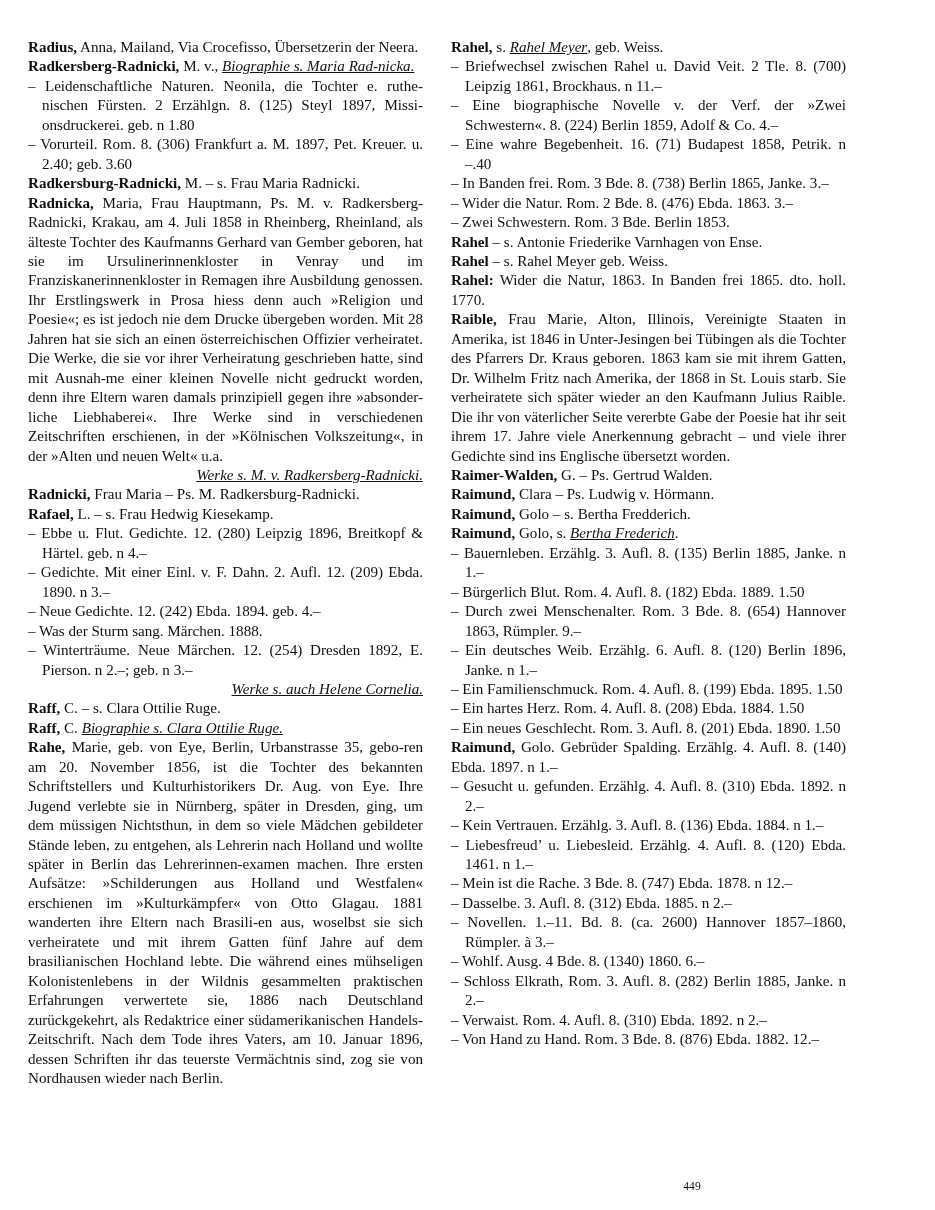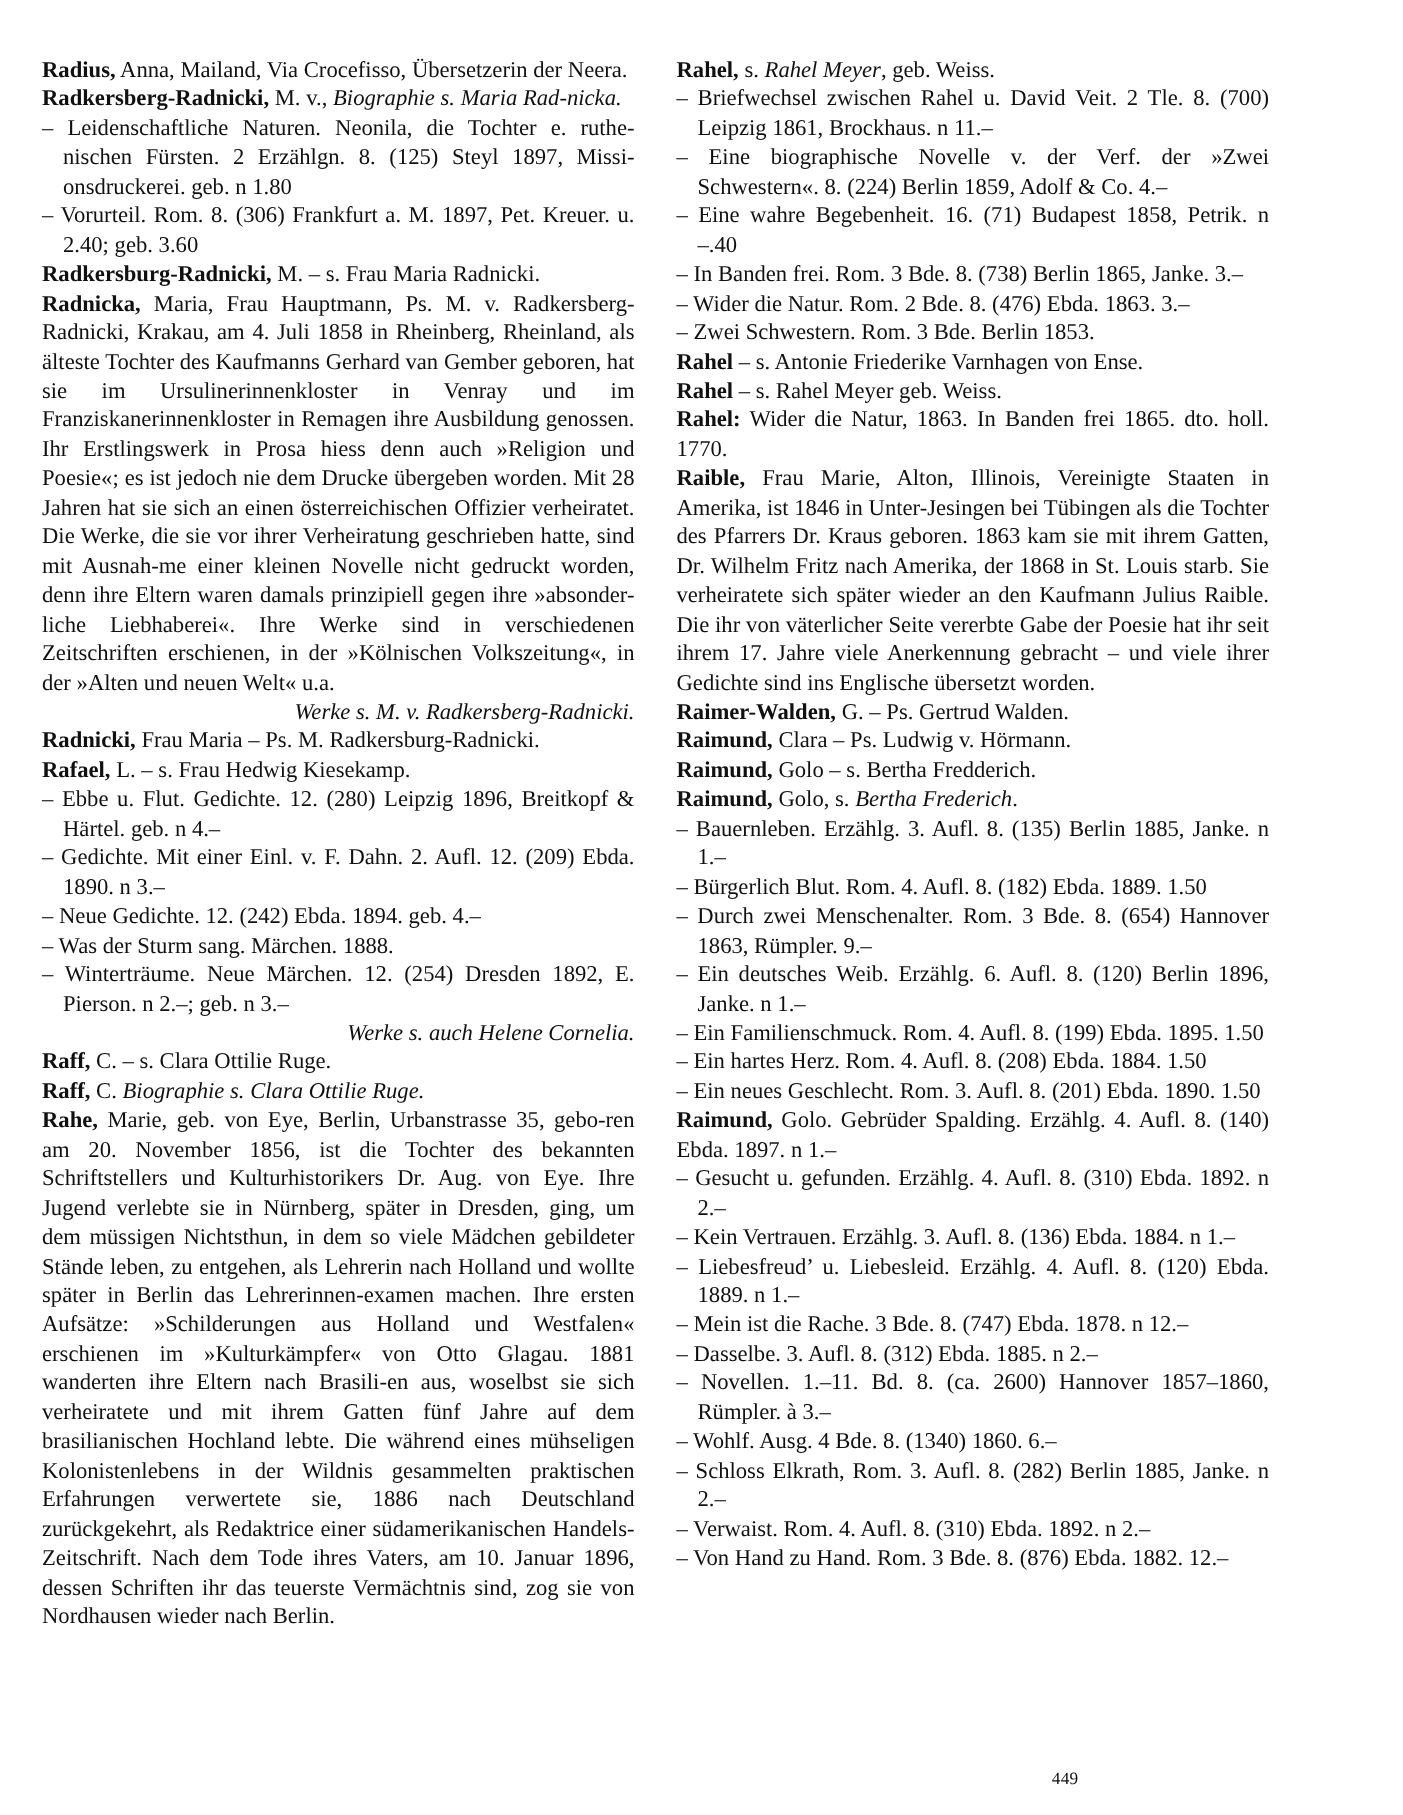--- a/index.html
+++ b/index.html
@@ -56,24 +56,24 @@
     font-style: italic;
   }
   .entry.flush {           
     padding-left: 0;
     text-indent: 0;
   }
   .nojust {
     text-align: right;
   }
   b { font-weight: 700; }
-  i { font-style: italic; }
+  i { font-style: italic; text-decoration: underline; }
   .pagenum {
     position: absolute;
-    right: 28px;
+    right: 46px;
     bottom: 18px;
     font-size: 11.5px;
     font-family: "Liberation Serif", "DejaVu Serif", serif;
     color: #101010;
     letter-spacing: 0.2px;
   }
 </style>
 </head>
 <body>
 
@@ -118,21 +118,21 @@
         <p class="entry work">– Bauernleben. Erzählg. 3. Aufl. 8. (135) Berlin 1885, Janke. n 1.–</p>
         <p class="entry work">– Bürgerlich Blut. Rom. 4. Aufl. 8. (182) Ebda. 1889. 1.50</p>
         <p class="entry work">– Durch zwei Menschenalter. Rom. 3 Bde. 8. (654) Hannover 1863, Rümpler. 9.–</p>
         <p class="entry work">– Ein deutsches Weib. Erzählg. 6. Aufl. 8. (120) Berlin 1896, Janke. n 1.–</p>
         <p class="entry work">– Ein Familienschmuck. Rom. 4. Aufl. 8. (199) Ebda. 1895. 1.50</p>
         <p class="entry work">– Ein hartes Herz. Rom. 4. Aufl. 8. (208) Ebda. 1884. 1.50</p>
         <p class="entry work">– Ein neues Geschlecht. Rom. 3. Aufl. 8. (201) Ebda. 1890. 1.50</p>
         <p class="entry head flush"><b>Raimund,</b> Golo. Gebrüder Spalding. Erzählg. 4. Aufl. 8. (140) Ebda. 1897. n 1.–</p>
         <p class="entry work">– Gesucht u. gefunden. Erzählg. 4. Aufl. 8. (310) Ebda. 1892. n 2.–</p>
         <p class="entry work">– Kein Vertrauen. Erzählg. 3. Aufl. 8. (136) Ebda. 1884. n 1.–</p>
-        <p class="entry work">– Liebesfreud’ u. Liebesleid. Erzählg. 4. Aufl. 8. (120) Ebda. 1889. n 1.–</p>
+        <p class="entry work">– Liebesfreud’ u. Liebesleid. Erzählg. 4. Aufl. 8. (120) Ebda. 1461. n 1.–</p>
         <p class="entry work">– Mein ist die Rache. 3 Bde. 8. (747) Ebda. 1878. n 12.–</p>
         <p class="entry work">– Dasselbe. 3. Aufl. 8. (312) Ebda. 1885. n 2.–</p>
         <p class="entry work">– Novellen. 1.–11. Bd. 8. (ca. 2600) Hannover 1857–1860, Rümpler. à 3.–</p>
         <p class="entry work">– Wohlf. Ausg. 4 Bde. 8. (1340) 1860. 6.–</p>
         <p class="entry work">– Schloss Elkrath, Rom. 3. Aufl. 8. (282) Berlin 1885, Janke. n 2.–</p>
         <p class="entry work">– Verwaist. Rom. 4. Aufl. 8. (310) Ebda. 1892. n 2.–</p>
         <p class="entry work">– Von Hand zu Hand. Rom. 3 Bde. 8. (876) Ebda. 1882. 12.–</p>
       </div>
   </div>
   <div class="pagenum">449</div>

